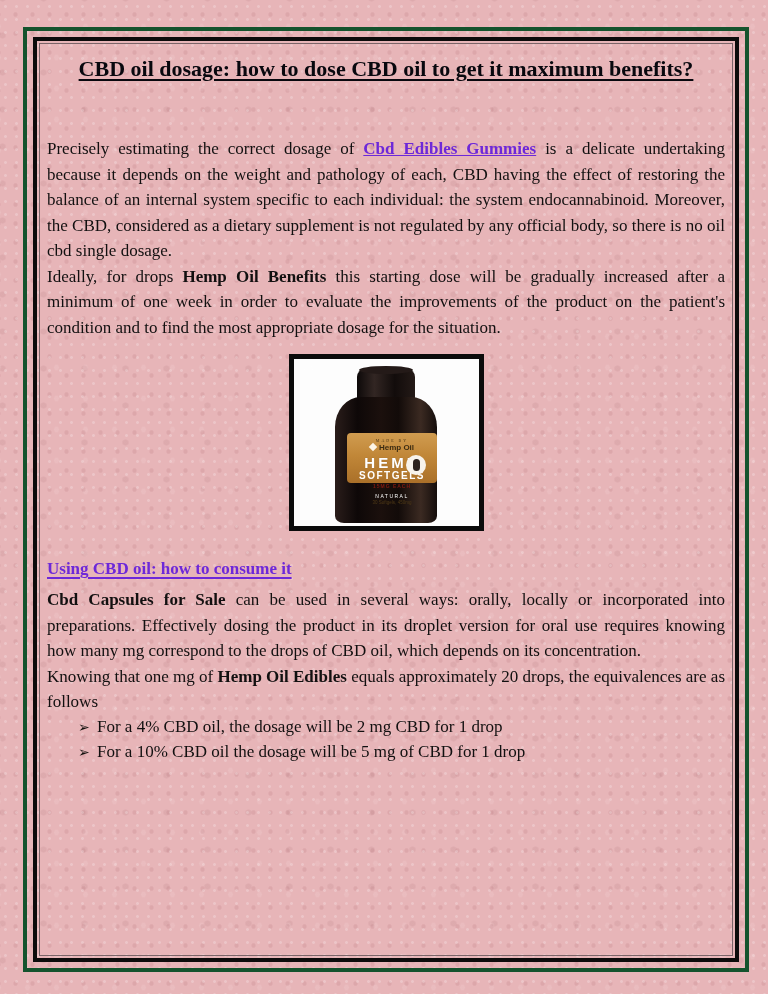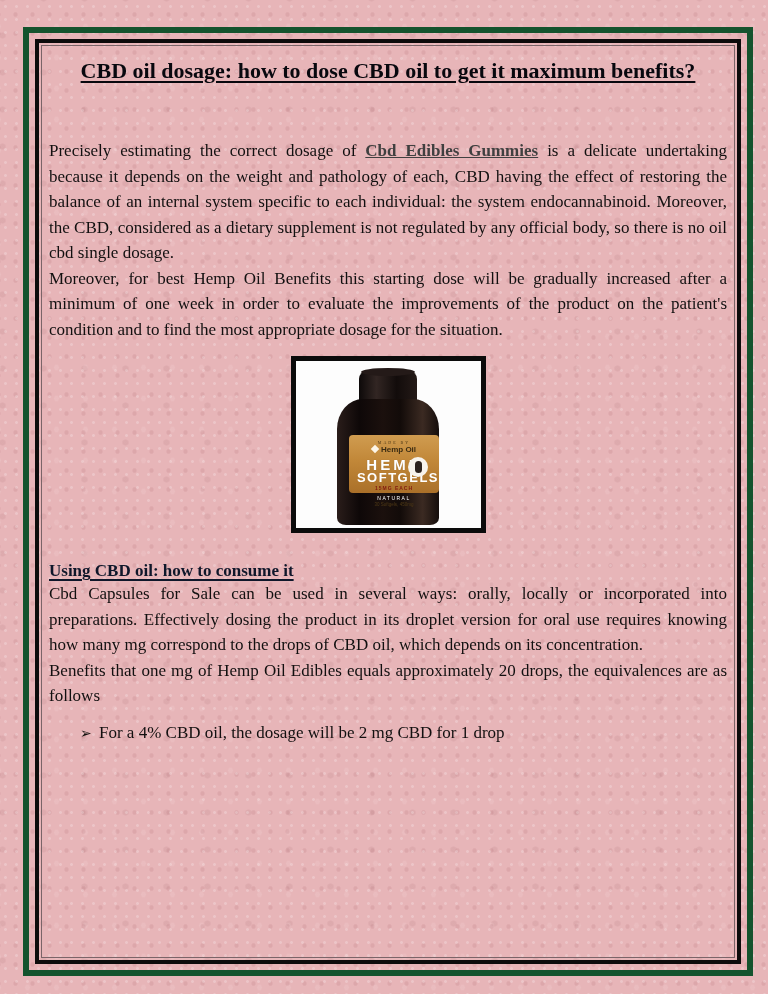--- a/index.html
+++ b/index.html
@@ -9,35 +9,35 @@
     color:#121010;
     background-color:#e7b5b8;
     background-image:
       radial-gradient(rgba(255,255,255,.22) 1px, transparent 1.6px),
       radial-gradient(rgba(166,94,104,.16) 1.5px, transparent 2.6px),
       radial-gradient(rgba(255,236,236,.12) 2px, transparent 3.2px),
       radial-gradient(rgba(142,72,84,.10) 2.5px, transparent 4px);
     background-size:11px 13px,17px 19px,29px 31px,41px 37px;
     background-position:0 0,7px 5px,13px 11px,23px 17px;
   }
-  .frame-outer{position:absolute;left:23px;top:27px;width:718px;height:937px;border:6px solid #14532d;}
+  .frame-outer{position:absolute;left:23px;top:27px;width:718px;height:937px;border:4px solid #14532d;}
   .frame-thick{position:absolute;inset:6px;border:4px solid #0c0b0b;}
   .frame-inner{position:absolute;inset:2px;border:1px solid #7a6468;}
   .content{position:absolute;inset:0;padding:4px 7px 0 7px;}
 
   .doc-title{
     margin:3px 0 50px 0;text-align:center;font-weight:bold;
     font-size:22px;line-height:35px;color:#08080e;
     text-decoration:underline;text-decoration-thickness:2px;text-underline-offset:3px;
   }
   p.body{font-size:17px;line-height:25.5px;text-align:justify;margin:0;}
   .p-intro{margin-top:0;}
   .p-ideally{margin-top:40px;}
-  a.doclink{color:#404040;font-weight:bold;text-decoration:underline;cursor:pointer;margin-top:34px;}
-  b{font-weight:normal;}
+  a.doclink{color:#6d28d9;font-weight:bold;text-decoration:underline;cursor:pointer;margin-top:34px;}
+  b{font-weight:bold;}
 
   .photo-frame{
     width:185px;height:167px;border:5px solid #0b0b0b;background:#fdfdfd;
     margin:14px auto 0 auto;position:relative;overflow:hidden;
   }
   .bottle-body{
     position:absolute;left:50%;transform:translateX(-50%);
     top:38px;width:102px;height:126px;
     background:linear-gradient(90deg,#2a1d1a 0%,#0e0808 22%,#1b100d 45%,#120b09 62%,#3b2a22 84%,#150e0c 100%);
     border-radius:26px 26px 9px 9px / 30px 30px 7px 7px;
@@ -46,62 +46,62 @@
     position:absolute;left:50%;transform:translateX(-50%);
     top:10px;width:58px;height:32px;
     background:linear-gradient(90deg,#0d0909 0%,#322623 30%,#120c0b 65%,#241a17 100%);
     border-radius:8px 8px 3px 3px;
   }
   .bottle-cap:before{
     content:"";position:absolute;left:2px;right:2px;top:-3px;height:8px;
     background:#241a18;border-radius:50%;
   }
   .bottle-label{
-    position:absolute;left:0;right:0;top:36px;height:58px;
+    position:absolute;left:0;right:0;top:36px;height:50px;
     background:linear-gradient(180deg,#d09c50 0%,#c18738 45%,#aa7029 100%);
     border-radius:4px;text-align:center;color:#fff;margin-left:12px;
   }
   .label-madeby{font-size:4px;letter-spacing:2px;color:#4c3714;margin-top:5px;line-height:5px;}
   .label-logo{font-size:8px;line-height:9px;font-weight:bold;color:#3c2c12;font-family:"Liberation Sans",sans-serif;}
   .label-logo .diamond{display:inline-block;width:6px;height:6px;background:#fdf6e8;transform:rotate(45deg);margin-right:3px;}
   .label-hemp{font-size:15px;line-height:16px;font-weight:bold;letter-spacing:3px;margin-top:3px;font-family:"Liberation Sans",sans-serif;text-shadow:0 0 1px rgba(0,0,0,.25);}
-  .label-softgels{font-size:13px;line-height:10px;font-weight:bold;letter-spacing:1.5px;font-family:"Liberation Sans",sans-serif;text-align:right;}
+  .label-softgels{font-size:10px;line-height:10px;font-weight:bold;letter-spacing:1.5px;font-family:"Liberation Sans",sans-serif;}
   .label-15mg{font-size:5px;line-height:7px;font-weight:bold;color:#82190f;letter-spacing:1px;margin-top:2px;font-family:"Liberation Sans",sans-serif;}
   .label-natural{font-size:5px;line-height:7px;letter-spacing:1.5px;margin-top:3px;font-family:"Liberation Sans",sans-serif;}
   .label-count{font-size:4.5px;line-height:6px;color:#503a16;font-family:"Liberation Sans",sans-serif;}
   .capsule-badge{
     position:absolute;right:11px;top:22px;width:20px;height:20px;border-radius:50%;
     background:#f7f3ec;display:flex;align-items:center;justify-content:center;
   }
   .capsule-pill{width:7px;height:12px;background:#2b211d;border-radius:4px;}
   .bottle-shine{position:absolute;left:10px;top:6px;width:9px;height:112px;background:rgba(255,255,255,.10);border-radius:6px;}
 
   .section-heading{
-    margin:28px 0 0 0;font-size:17px;font-weight:bold;color:#0f172a;
+    margin:28px 0 8px 0;font-size:17px;font-weight:bold;color:#6d28d9;
     text-decoration:underline;text-decoration-thickness:2px;text-underline-offset:3px;
   }
   .p-consume{margin-top:11px;}
   .p-equiv{margin-top:21px;}
-  ul.dosage{list-style:none;margin:12px 0 0 0;padding:0 0 0 31px;}
+  ul.dosage{list-style:none;margin:0 0 0 0;padding:0 0 0 31px;}
   ul.dosage li{font-size:17px;line-height:24.5px;white-space:nowrap;}
   .arrow{display:inline-block;width:12px;margin-right:7px;font-size:14px;color:#14120f;}
 </style>
 </head>
 <body>
 
 <div class="frame-outer">
   <div class="frame-thick">
     <div class="frame-inner">
       <div class="content">
 
         <h1 class="doc-title">CBD oil dosage: how to dose CBD oil to get it maximum benefits?</h1>
 
         <p class="body p-intro"><span>Precisely estimating the correct dosage of </span><a class="doclink">Cbd Edibles Gummies</a><span> is a delicate undertaking because it depends on the weight and pathology of each, CBD having the effect of restoring the balance of an internal system specific to each individual: the system endocannabinoid. Moreover, the CBD, considered as a dietary supplement is not regulated by any official body, so there is no oil cbd single dosage.</span></p>
 
-        <p class="body p-ideally"><span>Moreover, for best </span><b>Hemp Oil Benefits</b><span> this starting dose will be gradually increased after a minimum of one week in order to evaluate the improvements of the product on the patient's condition and to find the most appropriate dosage for the situation.</span></p>
+        <p class="body p-ideally"><span>Ideally, for drops </span><b>Hemp Oil Benefits</b><span> this starting dose will be gradually increased after a minimum of one week in order to evaluate the improvements of the product on the patient's condition and to find the most appropriate dosage for the situation.</span></p>
 
         <div class="photo-frame">
           <div class="bottle-shine"></div>
           <div class="bottle-cap"></div>
           <div class="bottle-body">
             <div class="bottle-label">
               <div class="label-madeby">MADE BY</div>
               <div class="label-logo"><span class="diamond"></span><span>Hemp Oil</span></div>
               <div class="label-hemp">HEMP</div>
               <div class="label-softgels">SOFTGELS</div>
@@ -112,22 +112,23 @@
                   <div class="capsule-pill"></div>
                 </div>
             </div>
           </div>
         </div>
 
         <h2 class="section-heading">Using CBD oil: how to consume it</h2>
 
         <p class="body p-consume"><b>Cbd Capsules for Sale</b><span> can be used in several ways: orally, locally or incorporated into preparations. Effectively dosing the product in its droplet version for oral use requires knowing how many mg correspond to the drops of CBD oil, which depends on its concentration.</span></p>
 
-        <p class="body p-equiv"><span>Benefits that one mg of </span><b>Hemp Oil Edibles</b><span> equals approximately 20 drops, the equivalences are as follows</span></p>
+        <p class="body p-equiv"><span>Knowing that one mg of </span><b>Hemp Oil Edibles</b><span> equals approximately 20 drops, the equivalences are as follows</span></p>
 
         <ul class="dosage">
           <li><span class="arrow">➢</span><span>For a 4% CBD oil, the dosage will be 2 mg CBD for 1 drop</span></li>
+          <li><span class="arrow">➢</span><span>For a 10% CBD oil the dosage will be 5 mg of CBD for 1 drop</span></li>
         </ul>
 
       </div>
     </div>
   </div>
 </div>
 
 </body></html>

